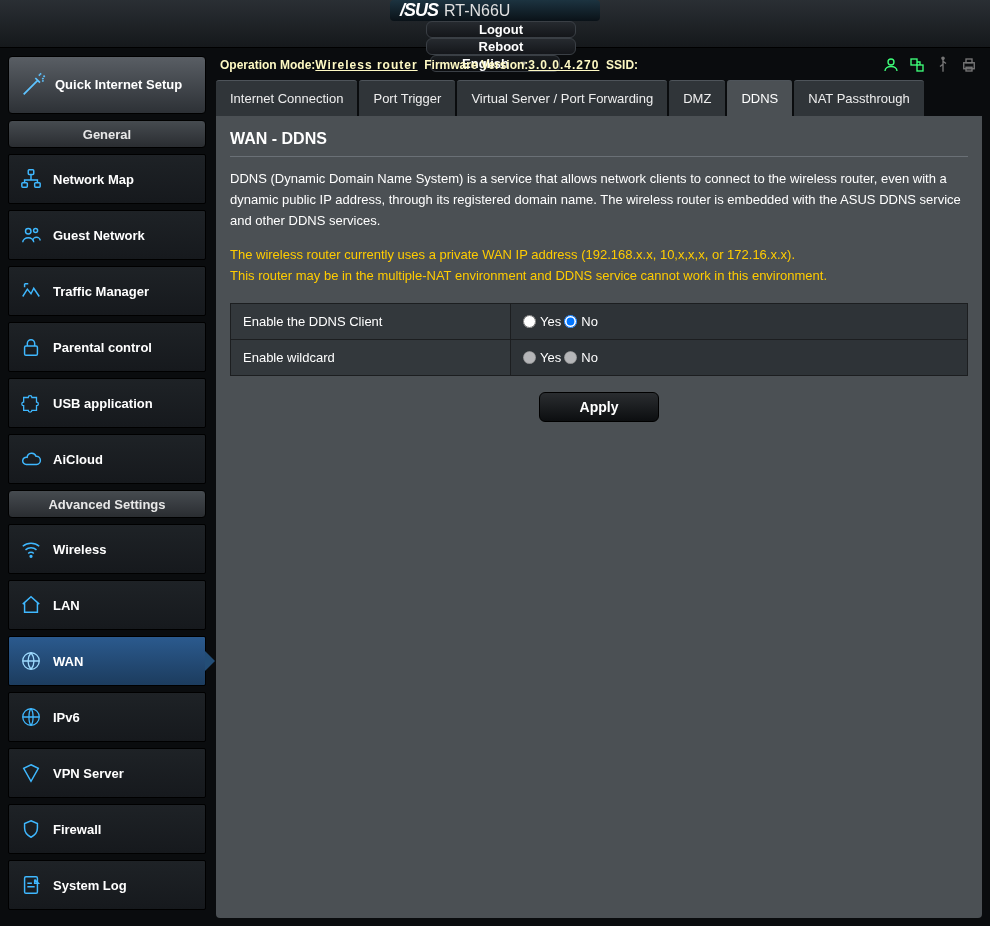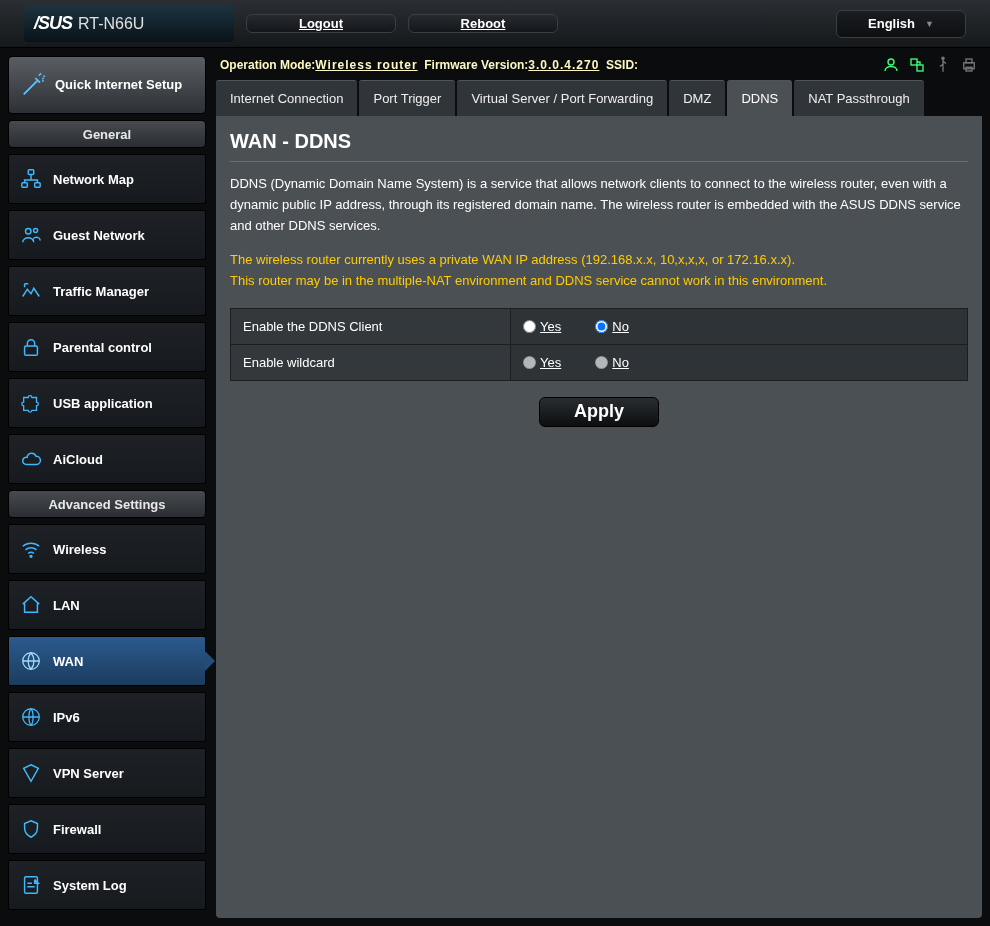--- a/index.html
+++ b/index.html
@@ -12,22 +12,23 @@
   height: 926px;
   overflow: hidden;
   position: relative;
 }
 
 .topbar {
   height: 48px;
   background: linear-gradient(#2a2f34, #15181b);
   display: flex;
   align-items: center;
-  padding: 0 24px;
+  padding: 0 2px;
   border-bottom: 1px solid #000;
+  flex-direction: column;
 }
 .logo-box {
   display: flex;
   align-items: center;
   gap: 6px;
   width: 210px;
   height: 36px;
   background: linear-gradient(#1c3340, #0a1218);
   border-radius: 4px;
   padding: 0 10px;
@@ -47,21 +48,20 @@
   background: linear-gradient(#262a2f, #14161a);
   border: 1px solid #3a3f45;
   color: #fff;
   font-size: 13px;
   font-weight: bold;
   height: 19px;
   width: 150px;
   margin-left: 12px;
   border-radius: 6px;
   cursor: pointer;
-  text-decoration: underline;
 }
 .spacer { flex: 1; }
 .lang-btn {
   background: linear-gradient(#1a1d21, #0d0f11);
   border: 1px solid #3a3f45;
   color: #fff;
   font-size: 13px;
   font-weight: bold;
   height: 28px;
   width: 130px;
@@ -208,21 +208,21 @@
 
 .panel {
   background: #4b5054;
   border-radius: 0 0 4px 4px;
   flex: 1;
   padding: 14px 14px 20px 14px;
   overflow: auto;
 }
 .panel-title {
   color: #fff;
-  font-size: 20px;
+  font-size: 16px;
   font-weight: bold;
   margin-bottom: 8px;
 }
 .panel-divider {
   border: none;
   border-top: 1px solid #6a7076;
   margin-bottom: 12px;
 }
 .panel-desc {
   color: #fff;
@@ -247,30 +247,30 @@
   background: #2e3337;
   border: 1px solid #1c1e20;
   padding: 10px 12px;
   color: #fff;
   font-size: 13px;
 }
 .form-table td.label-cell {
   width: 38%;
   background: #33383c;
 }
-.radio-group { display: flex; gap: 34px; align-items: center; text-decoration: underline; }
+.radio-group { display: flex; gap: 3px; align-items: center; }
 .radio-opt { display: flex; align-items: center; gap: 4px; }
 .radio-opt input { margin: 0; }
 
 .apply-row { text-align: center; }
 .apply-btn {
   background: linear-gradient(#2a2d30, #0c0e10);
   border: 1px solid #000;
   color: #fff;
-  font-size: 18px;
+  font-size: 14px;
   font-weight: bold;
   height: 30px;
   width: 120px;
   border-radius: 6px;
   cursor: pointer;
 }
 </style>
 </head>
 <body>
 

